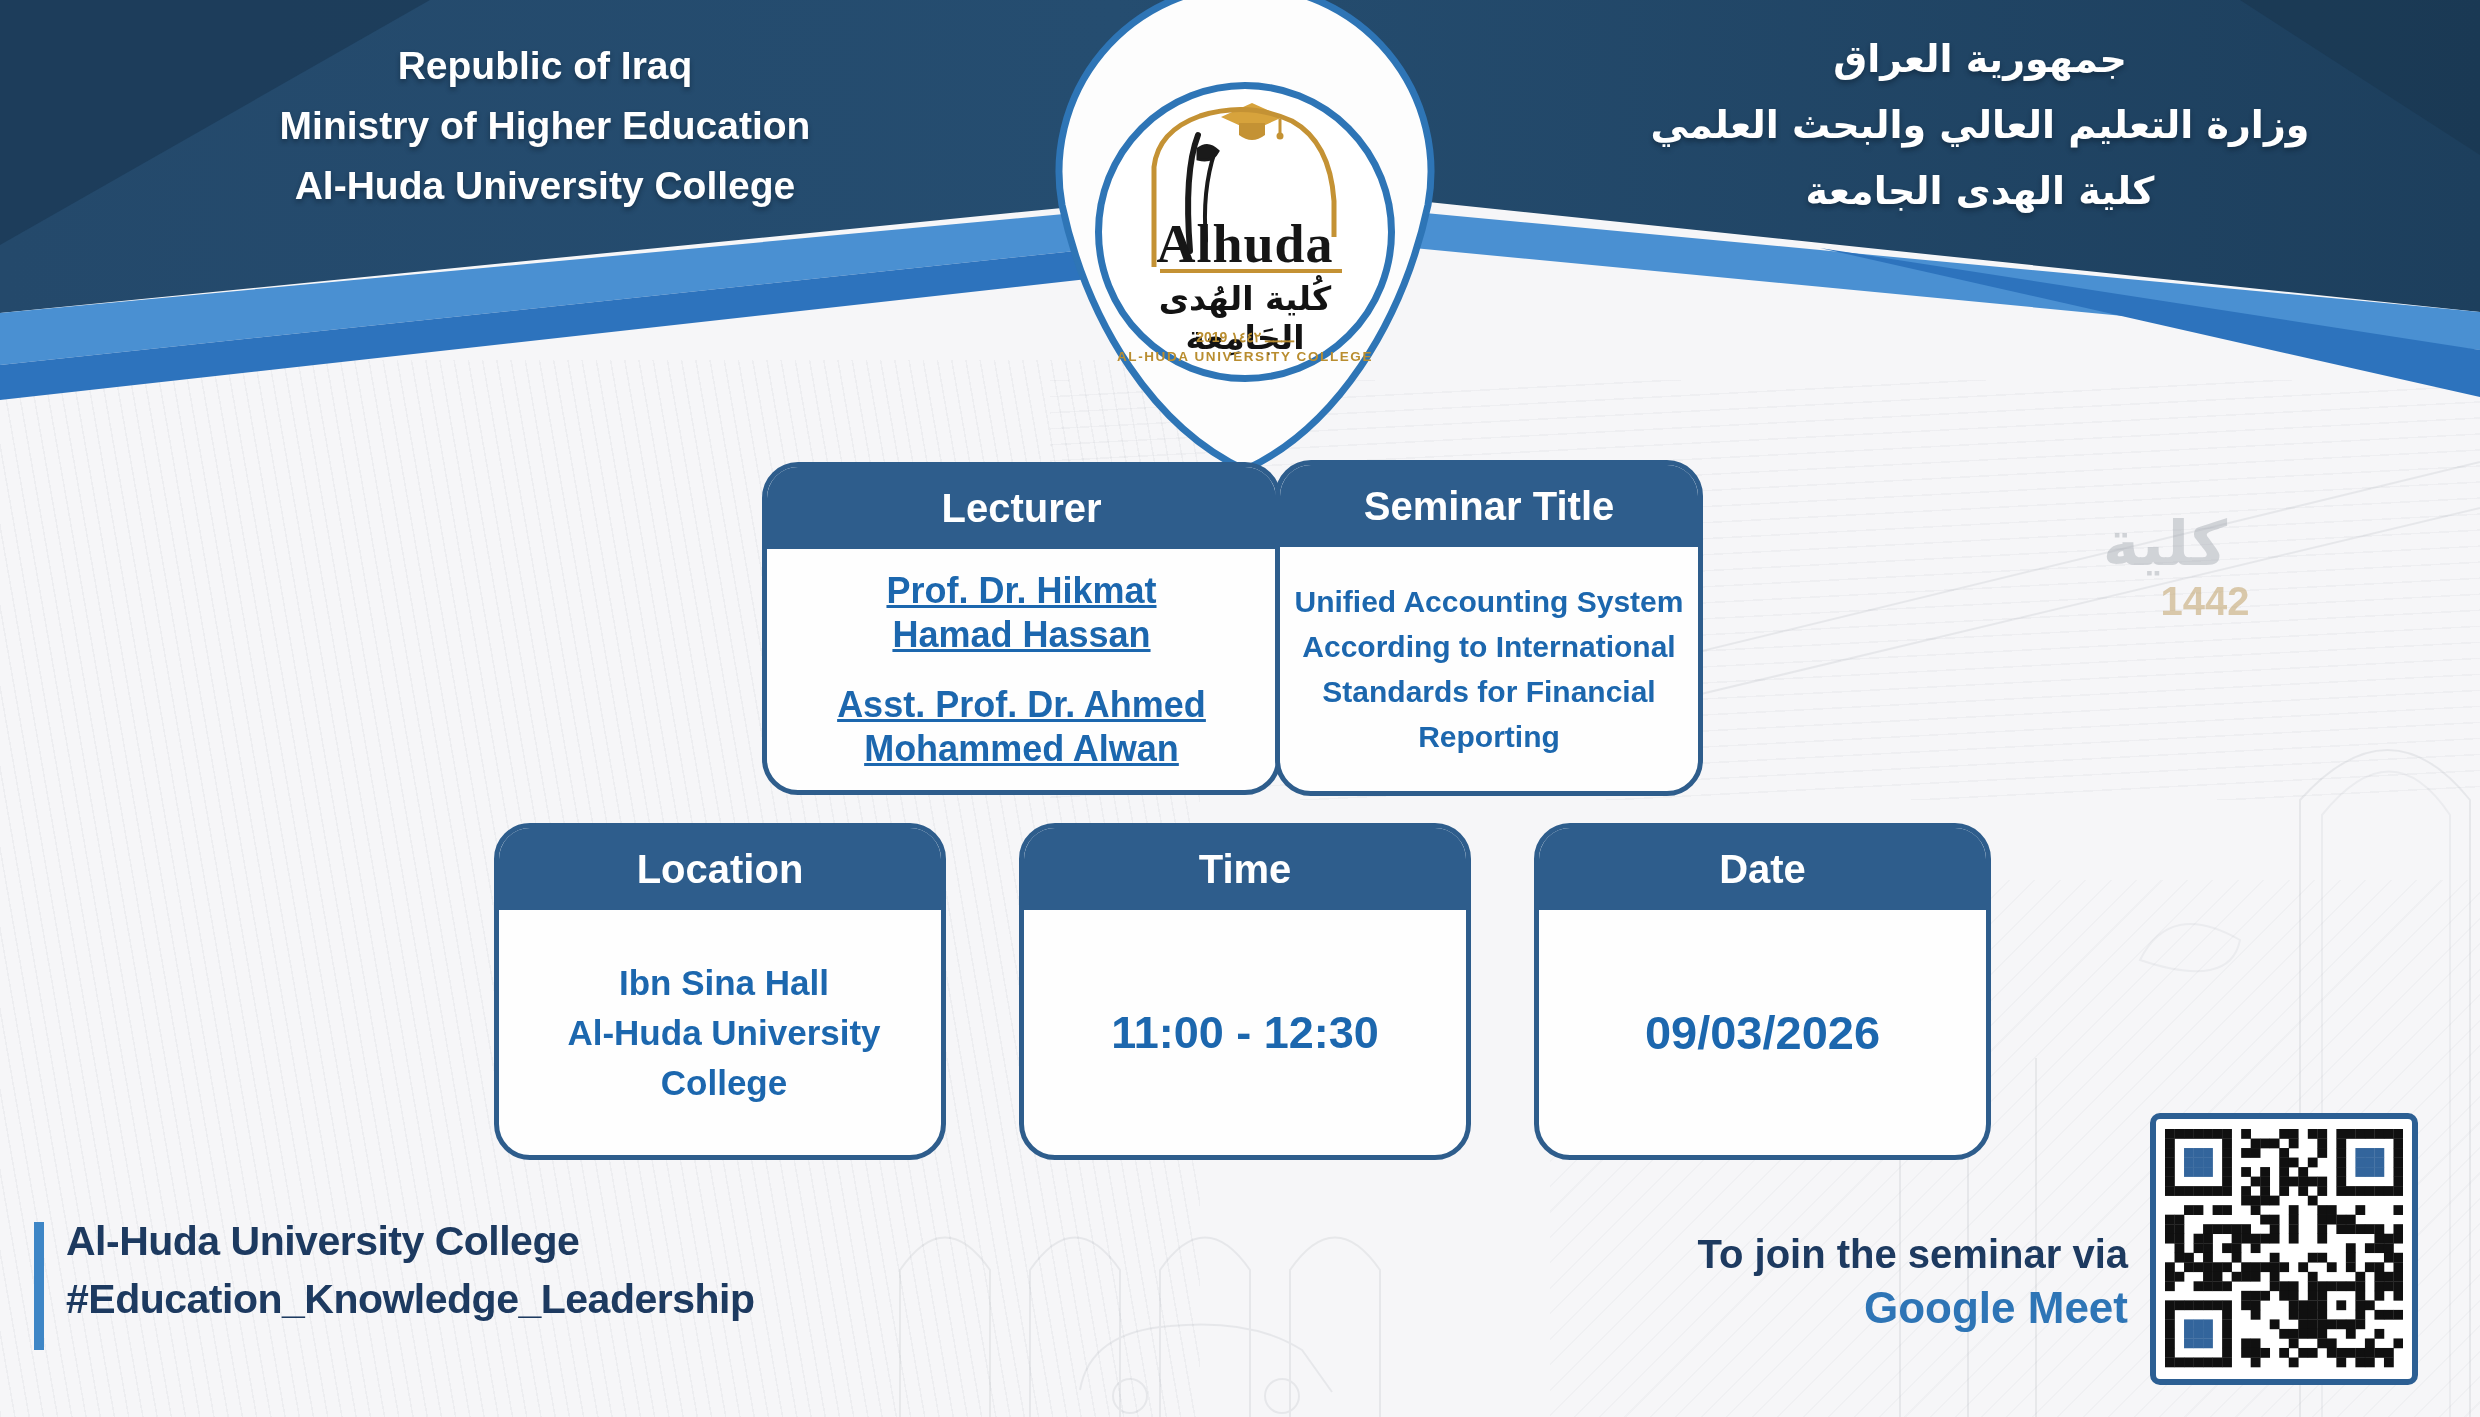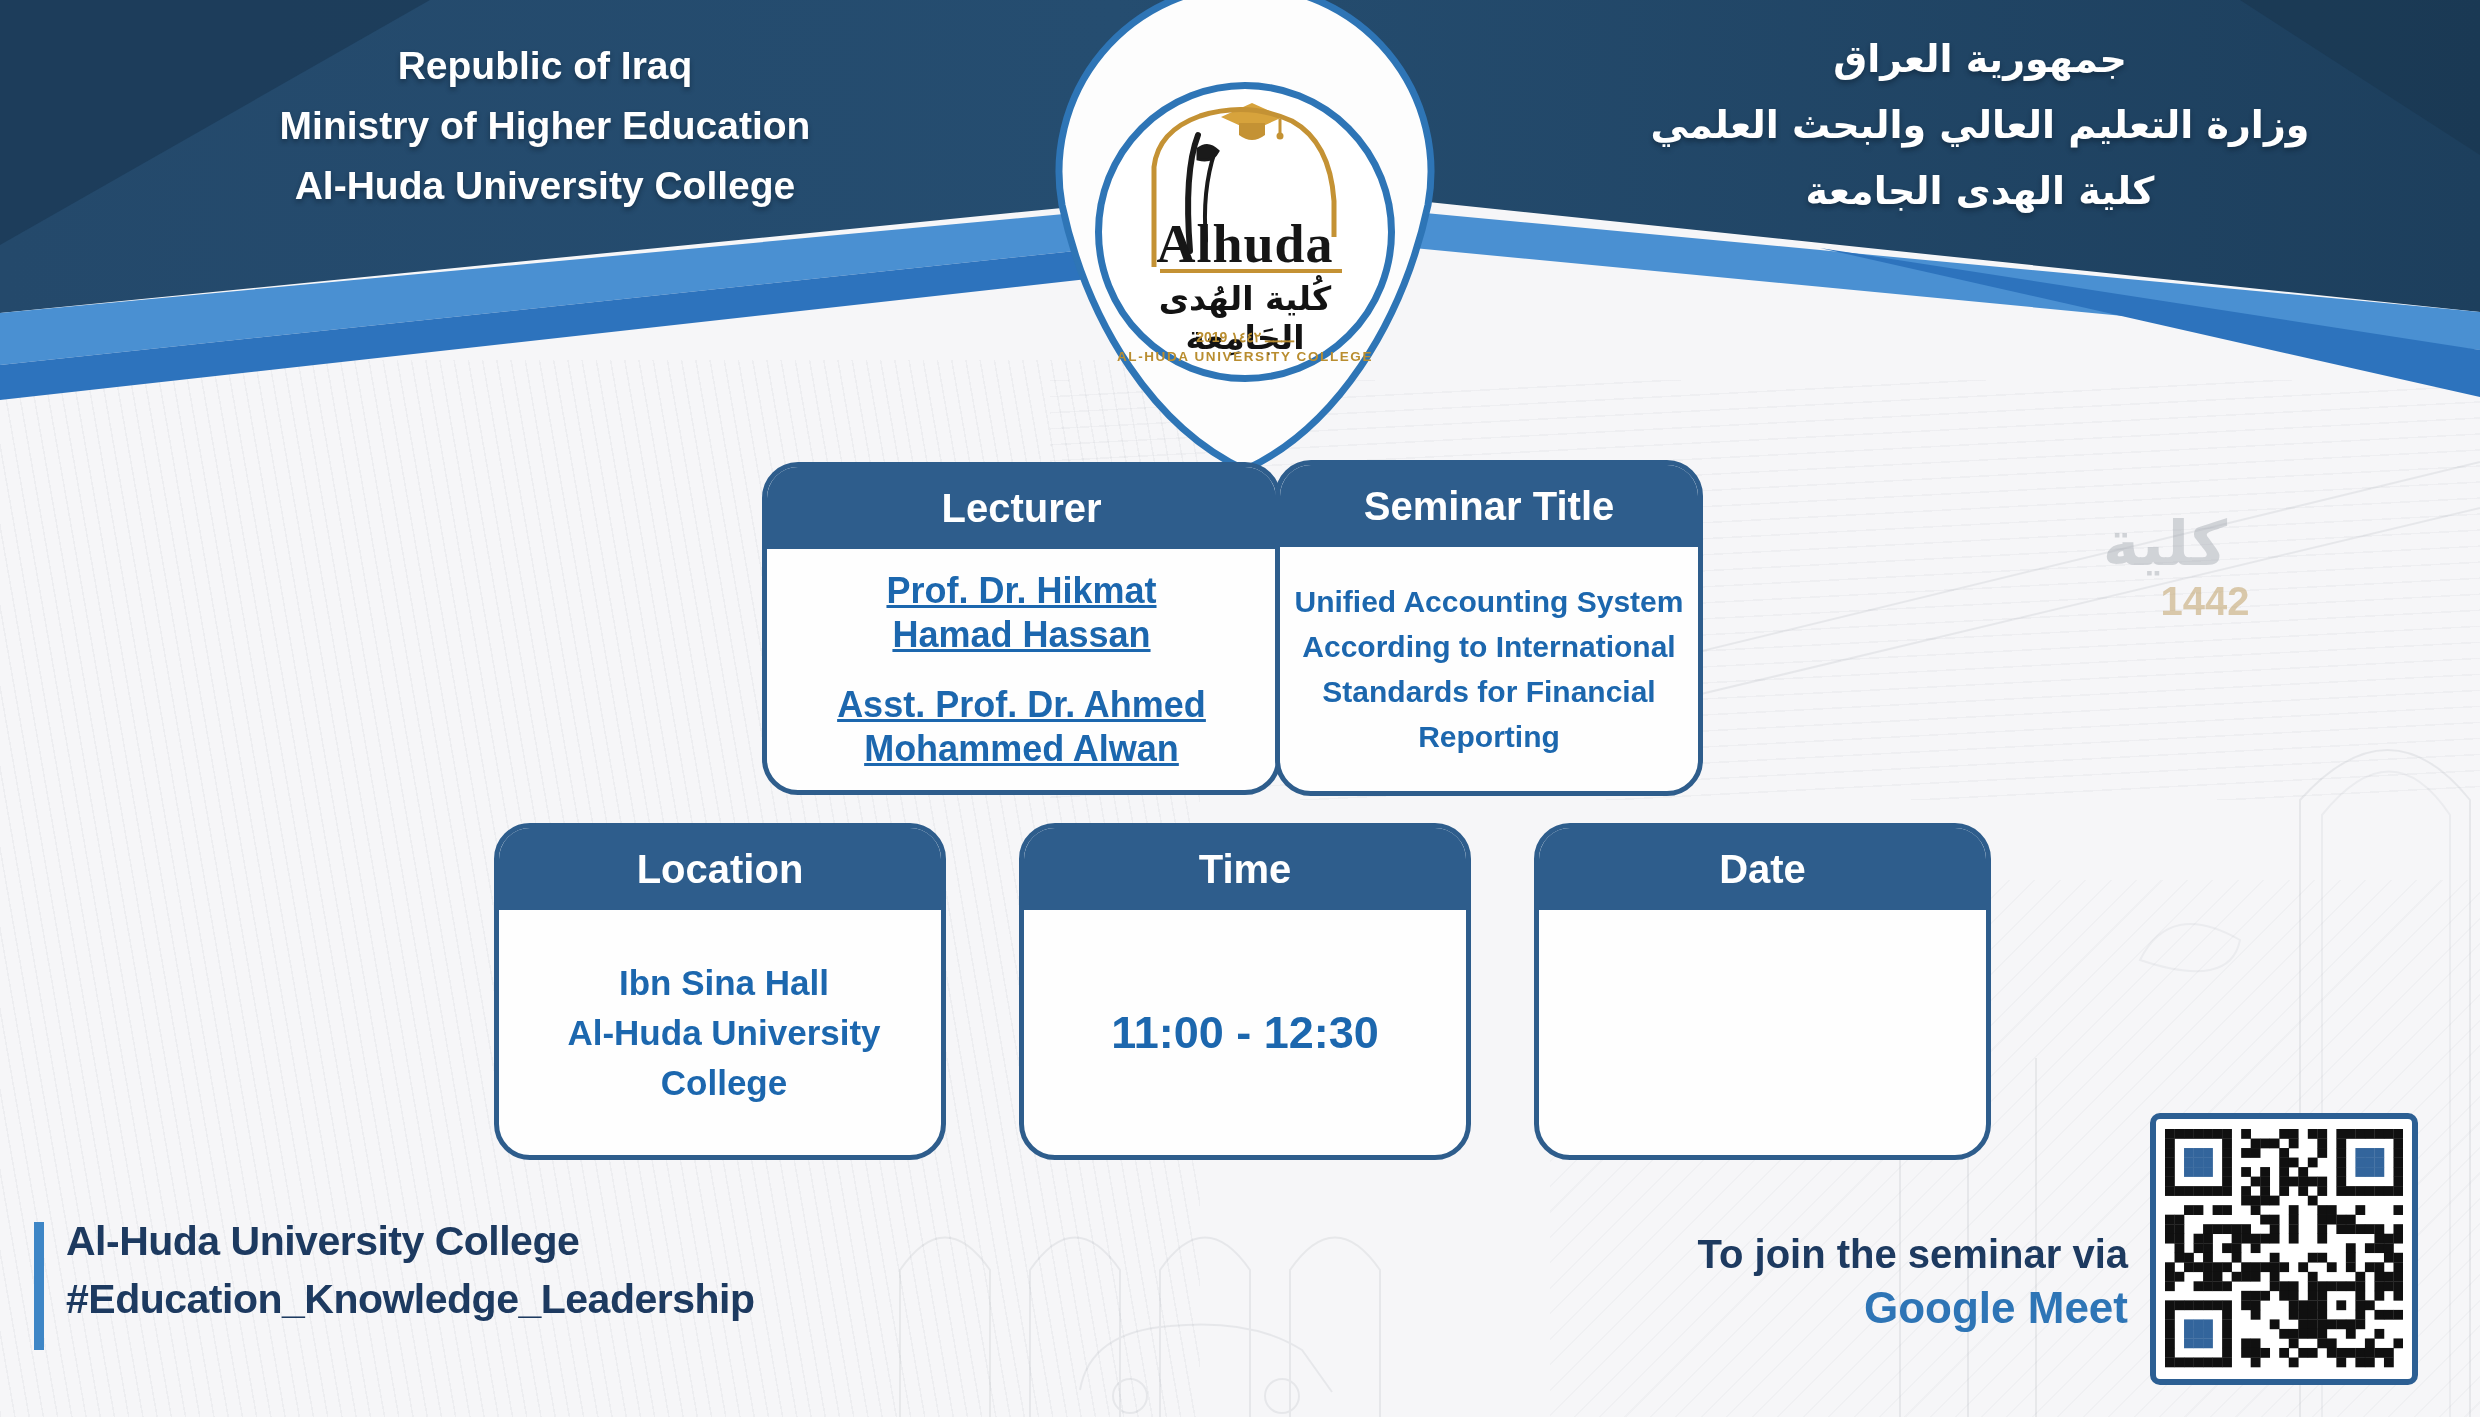--- a/index.html
+++ b/index.html
@@ -193,20 +193,21 @@
     </div>
   </div>
 
   <div class="card card-time">
     <div class="card-h">Time</div>
     <div class="card-b">11:00 - 12:30</div>
   </div>
 
   <div class="card card-date">
     <div class="card-h">Date</div>
+    <div class="card-b">09/03/2026</div>
   </div>
 
   <div class="footer-bar"></div>
   <div class="footer-left">
     <div>Al-Huda University College</div>
     <div>#Education_Knowledge_Leadership</div>
   </div>
 
   <div class="footer-right">
     <div class="join1">To join the seminar via</div>

